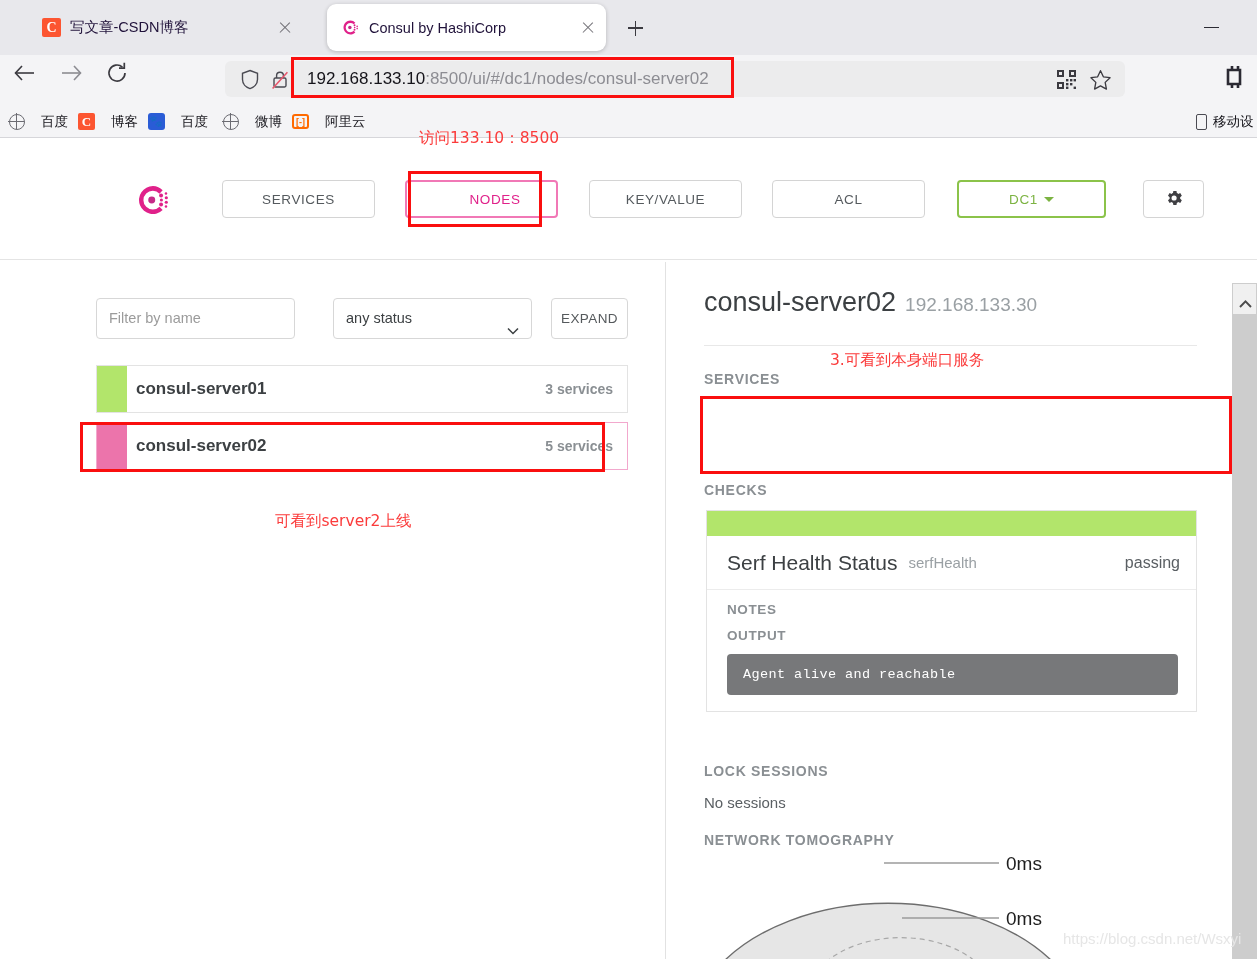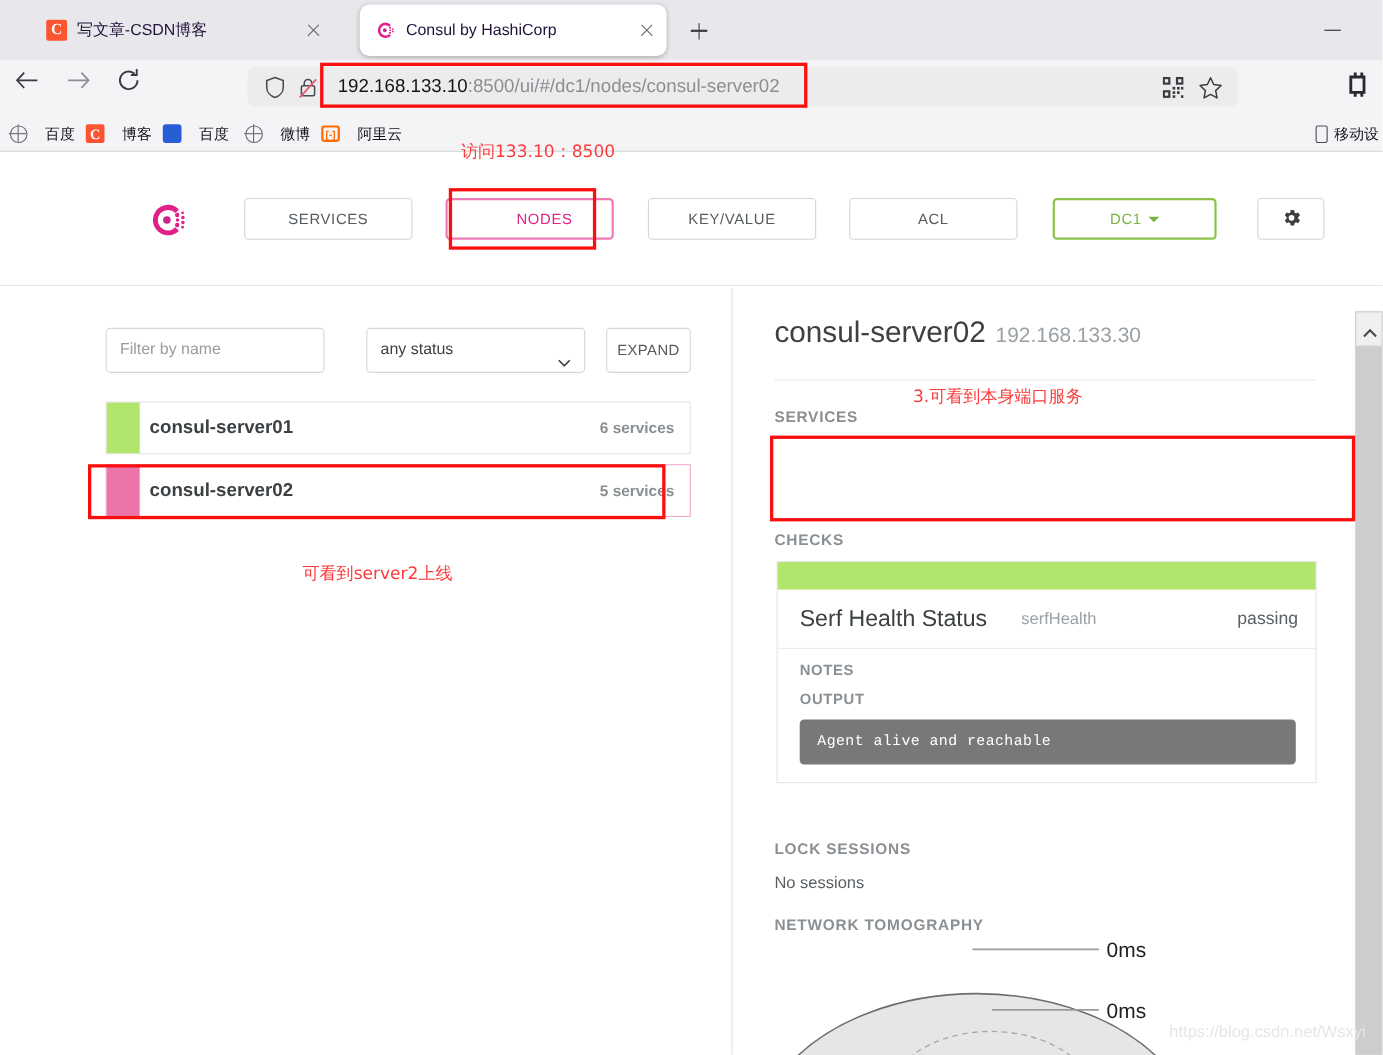--- a/index.html
+++ b/index.html
@@ -170,21 +170,21 @@
   .svc-card .sname{ font-size:15.5px; font-weight:bold; color:#3c4043; }
   .svc-card .stags{ font-size:13.5px; font-weight:bold; color:#9aa0a4; margin-top:6px;}
   .svc-card .sport{ position:absolute; right:14px; top:12px; font-size:13.5px; color:#8a8f93; }
 
   .check-card {
     position:absolute; left:40px; width:491px;
     background:#fff; border:1px solid #e3e3e3;
   }
   .check-top { height:25px; background:#b2e56b; }
   .check-name-row { height:54px; display:flex; align-items:center; padding:0 16px 0 20px;
-                    border-bottom:1px solid #ececec; position:relative;gap:20px;}
+                    border-bottom:1px solid #ececec; position:relative;}
   .check-name { font-size:21px; color:#3c4043; }
   .check-id { font-size:15px; color:#9aa0a4; margin-left:11px; }
   .check-status { position:absolute; right:16px; font-size:16px; color:#5a5f63; }
   .check-body { padding:12px 18px 16px 20px; }
   .lbl { font-size:13.5px; font-weight:bold; color:#8a8f93; letter-spacing:.6px; margin-bottom:11px;}
   .output-box {
     background:#77787a; color:#fff; border-radius:4px;
     padding:13px 16px; font-family:"Liberation Mono", monospace; font-size:13.5px;
     letter-spacing:.4px;
   }
@@ -405,21 +405,21 @@
         <path d="M1 3.5 L6 8.5 L11 3.5" fill="none" stroke="#3c4043" stroke-width="1.5"></path>
       </svg>
     </span>
   </div>
 
   <div class="expandbtn">EXPAND</div>
 
   <div class="node-row" style="top:365px;">
     <span class="statusbar" style="background:#b2e56b;"></span>
     <span class="nname">consul-server01</span>
-    <span class="nsvc">6 services</span>
+    <span class="nsvc">3 services</span>
   </div>
 
   <div class="node-row" style="top:422px; border-color:#f2a8cd;">
     <span class="statusbar" style="background:#ec74ab;"></span>
     <span class="nname">consul-server02</span>
     <span class="nsvc">5 services</span>
   </div>
 
   <div class="detail">
 

